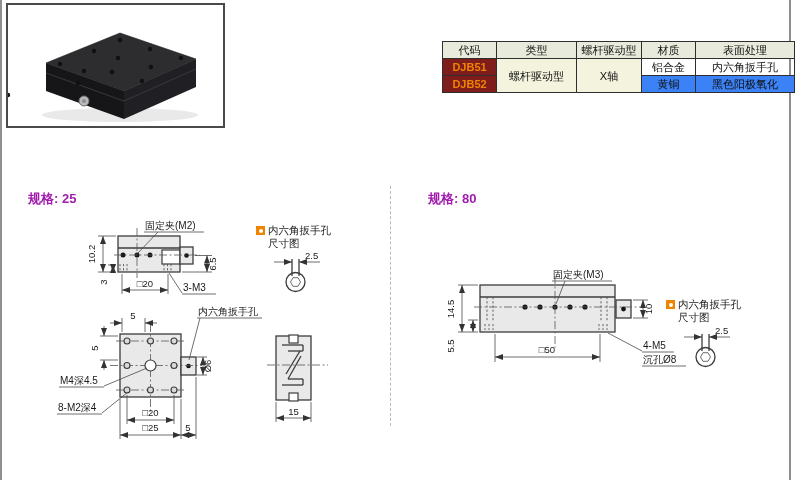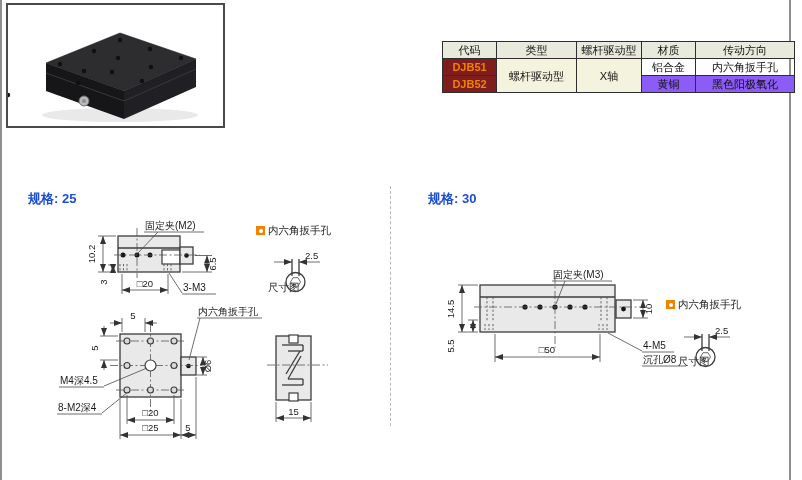--- a/index.html
+++ b/index.html
@@ -11,36 +11,36 @@
   .photo-box{position:absolute;left:6px;top:3px;width:219px;height:125px;
              border:2px solid #4a4a4a;background:#fff;box-sizing:border-box;}
 
   table.spec{position:absolute;left:442px;top:41px;border-collapse:collapse;
              font-size:11px;color:#111;table-layout:fixed;}
   table.spec th,table.spec td{border:1px solid #2e2e2e;text-align:center;
              padding:0 2px;height:16px;line-height:16px;white-space:nowrap;overflow:hidden;}
   table.spec th{background:#e8eadb;font-weight:normal;}
   td.code{background:#7f1d1d;color:#f08300;font-weight:bold;}
   td.span2{background:#f4f3dd;margin-top:20px;}
-  td.alt{background:#8b5cf6;}
+  td.alt{background:#3b82f6;}
 
   .divider{position:absolute;left:390px;top:186px;height:240px;width:0;
            border-left:1px dashed #b8b8b8;}
 
-  .sec-title{position:absolute;font-size:13px;font-weight:bold;color:#1d4ed8;}
+  .sec-title{position:absolute;font-size:13px;font-weight:bold;color:#a21caf;}
   .t25{left:28px;top:190px;} .t60{left:428px;top:190px;}
 
   .wrench-note{position:absolute;font-size:10.5px;color:#1a1a1a;line-height:13px;}
   .wn25{left:256px;top:224px;} .wn60{left:666px;top:298px;}
   .wn-row{display:flex;align-items:center;gap:3px;}
   .wn-icon{width:9px;height:9px;background:#f08300;display:inline-block;
            position:relative;flex:0 0 9px;}
   .wn-icon::after{content:"";position:absolute;left:2.5px;top:2.5px;width:4px;height:4px;
            border-radius:50%;background:#fff;}
-  .wn-line2{margin-left:12px;margin-top:44px;}
+  .wn-line2{margin-left:12px;}
 
   svg{position:absolute;}
   svg text{font-family:"Liberation Sans","DejaVu Sans",sans-serif;fill:#1a1a1a;}
   text.dim{font-size:9.5px;} text.lbl{font-size:10px;}
   .ln{stroke:#3c3c3c;stroke-width:1.3;fill:none;}
   .body{fill:#e9e9e9;stroke:#3c3c3c;stroke-width:1.3;}
   .notch{fill:#fff;stroke:#3c3c3c;stroke-width:1.2;}
   .tn{stroke:#4a4a4a;stroke-width:0.8;fill:none;}
   .cl{stroke:#555;stroke-width:0.8;stroke-dasharray:8 2.5 2 2.5;fill:none;}
   .hd{stroke:#555;stroke-width:0.9;stroke-dasharray:2.2 2;fill:none;}
@@ -80,21 +80,21 @@
     </svg>
   </div>
 
   <table class="spec">
     <tbody>
         <tr>
       <th style="width:49px">代码</th>
       <th style="width:75px">类型</th>
       <th style="width:60px">螺杆驱动型</th>
       <th style="width:49px">材质</th>
-      <th style="width:94px">传动方向</th>
+      <th style="width:94px">表面处理</th>
     </tr>
     <tr>
       <td class="code">DJB51</td>
       <td class="span2" rowspan="2">螺杆驱动型</td>
       <td class="span2" rowspan="2">X轴</td>
       <td>铝合金</td>
       <td>内六角扳手孔</td>
     </tr>
     <tr>
       <td class="code">DJB52</td>
@@ -268,21 +268,21 @@
       <line x1="41" y1="49" x2="26" y2="49"></line>
         <line x1="26" y1="49" x2="39" y2="26"></line>
     </g>
     <line class="cl" x1="5" y1="35" x2="66" y2="35"></line>
     <line class="tn" x1="14" y1="72" x2="14" y2="92"></line>
       <line class="tn" x1="49" y1="72" x2="49" y2="92"></line>
     <line class="tn" x1="14" y1="88" x2="49" y2="88" marker-start="url(#mD)" marker-end="url(#mD)"></line>
     <text class="dim" text-anchor="middle" x="31.5" y="85">15</text>
   </svg>
 
-  <div class="sec-title t60">规格: 30</div>
+  <div class="sec-title t60">规格: 80</div>
 
   <svg style="left:440px;top:262px" width="262" height="148" viewBox="0 0 262 148">
     <defs>
       <marker id="mE" markerWidth="9" markerHeight="7" refX="8" refY="3" orient="auto-start-reverse" markerUnits="userSpaceOnUse">
         <path d="M0,0 L8,3 L0,6 Z" fill="#333"></path>
       </marker>
     </defs>
     <rect class="body" x="40" y="23" width="135" height="47"></rect>
     <line class="ln" x1="40" y1="35" x2="175" y2="35"></line>
     <rect class="body" x="176" y="38" width="15" height="18"></rect>

